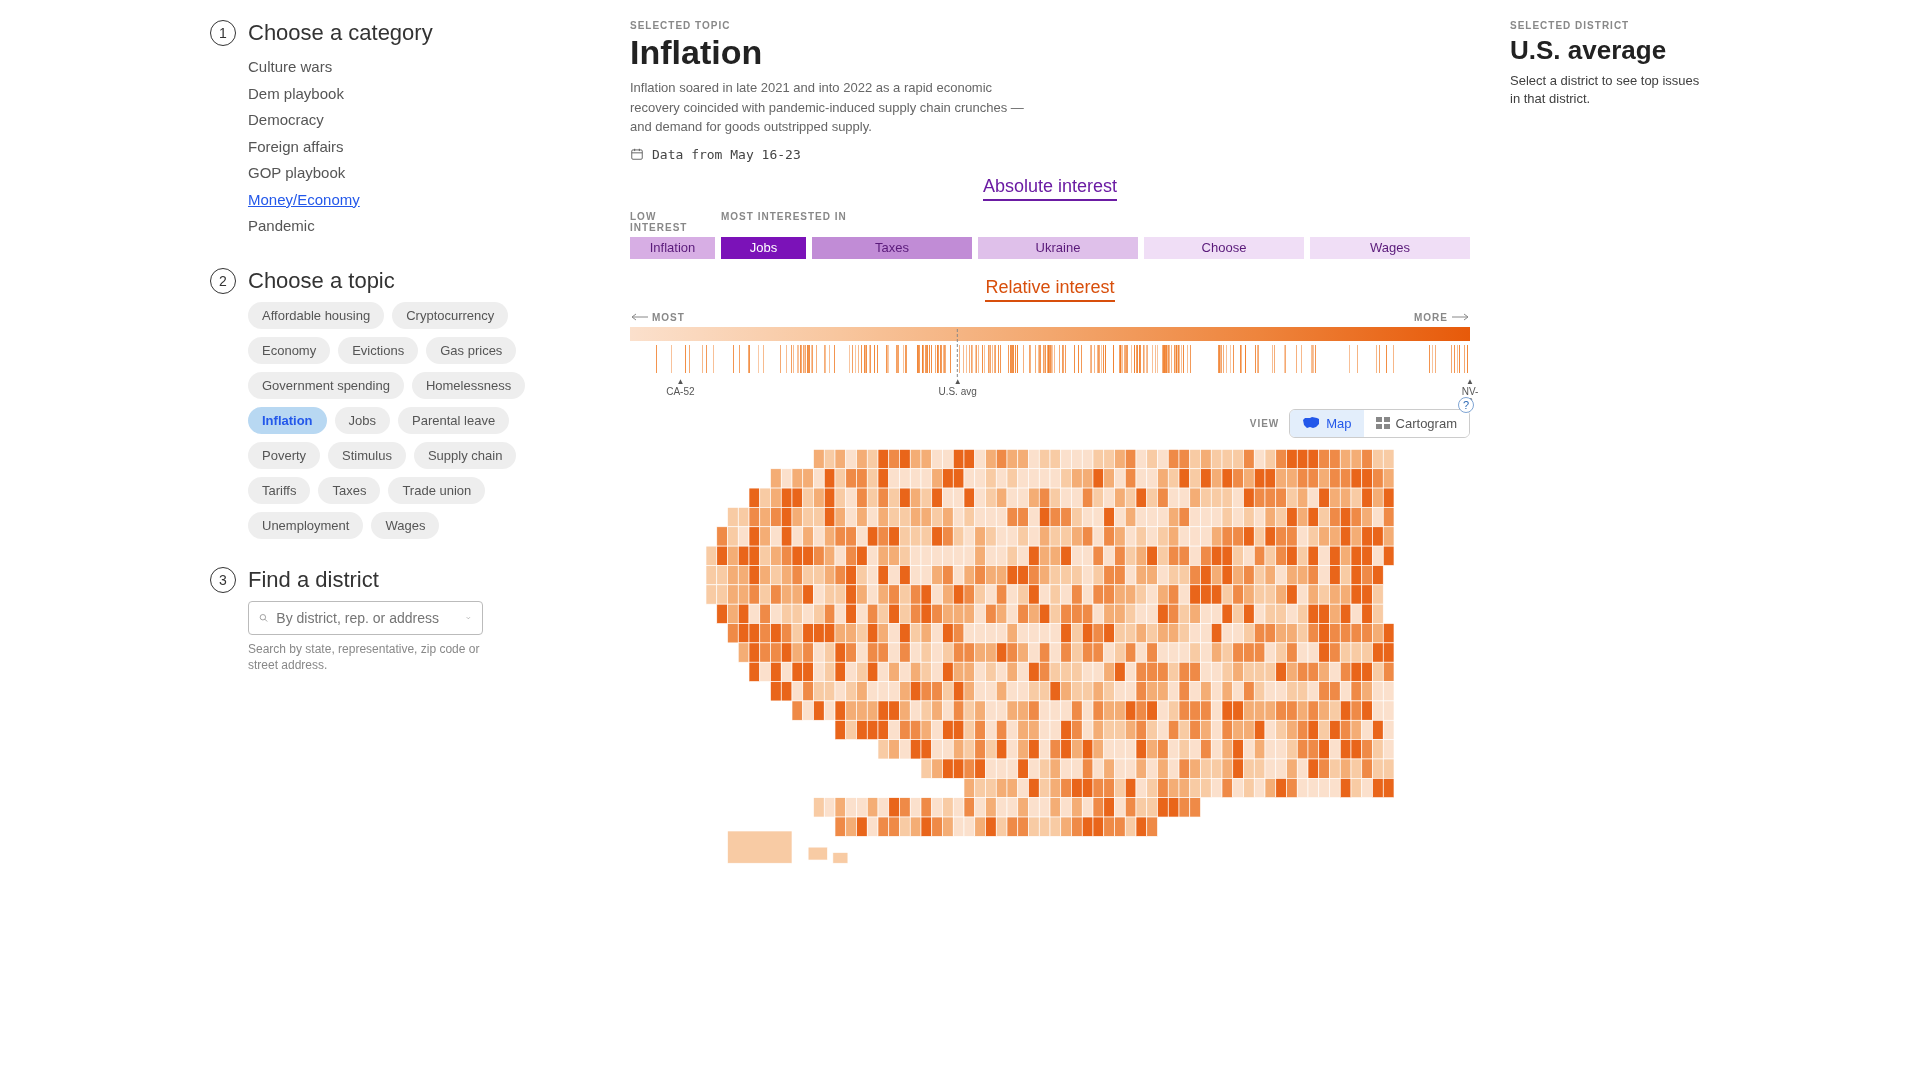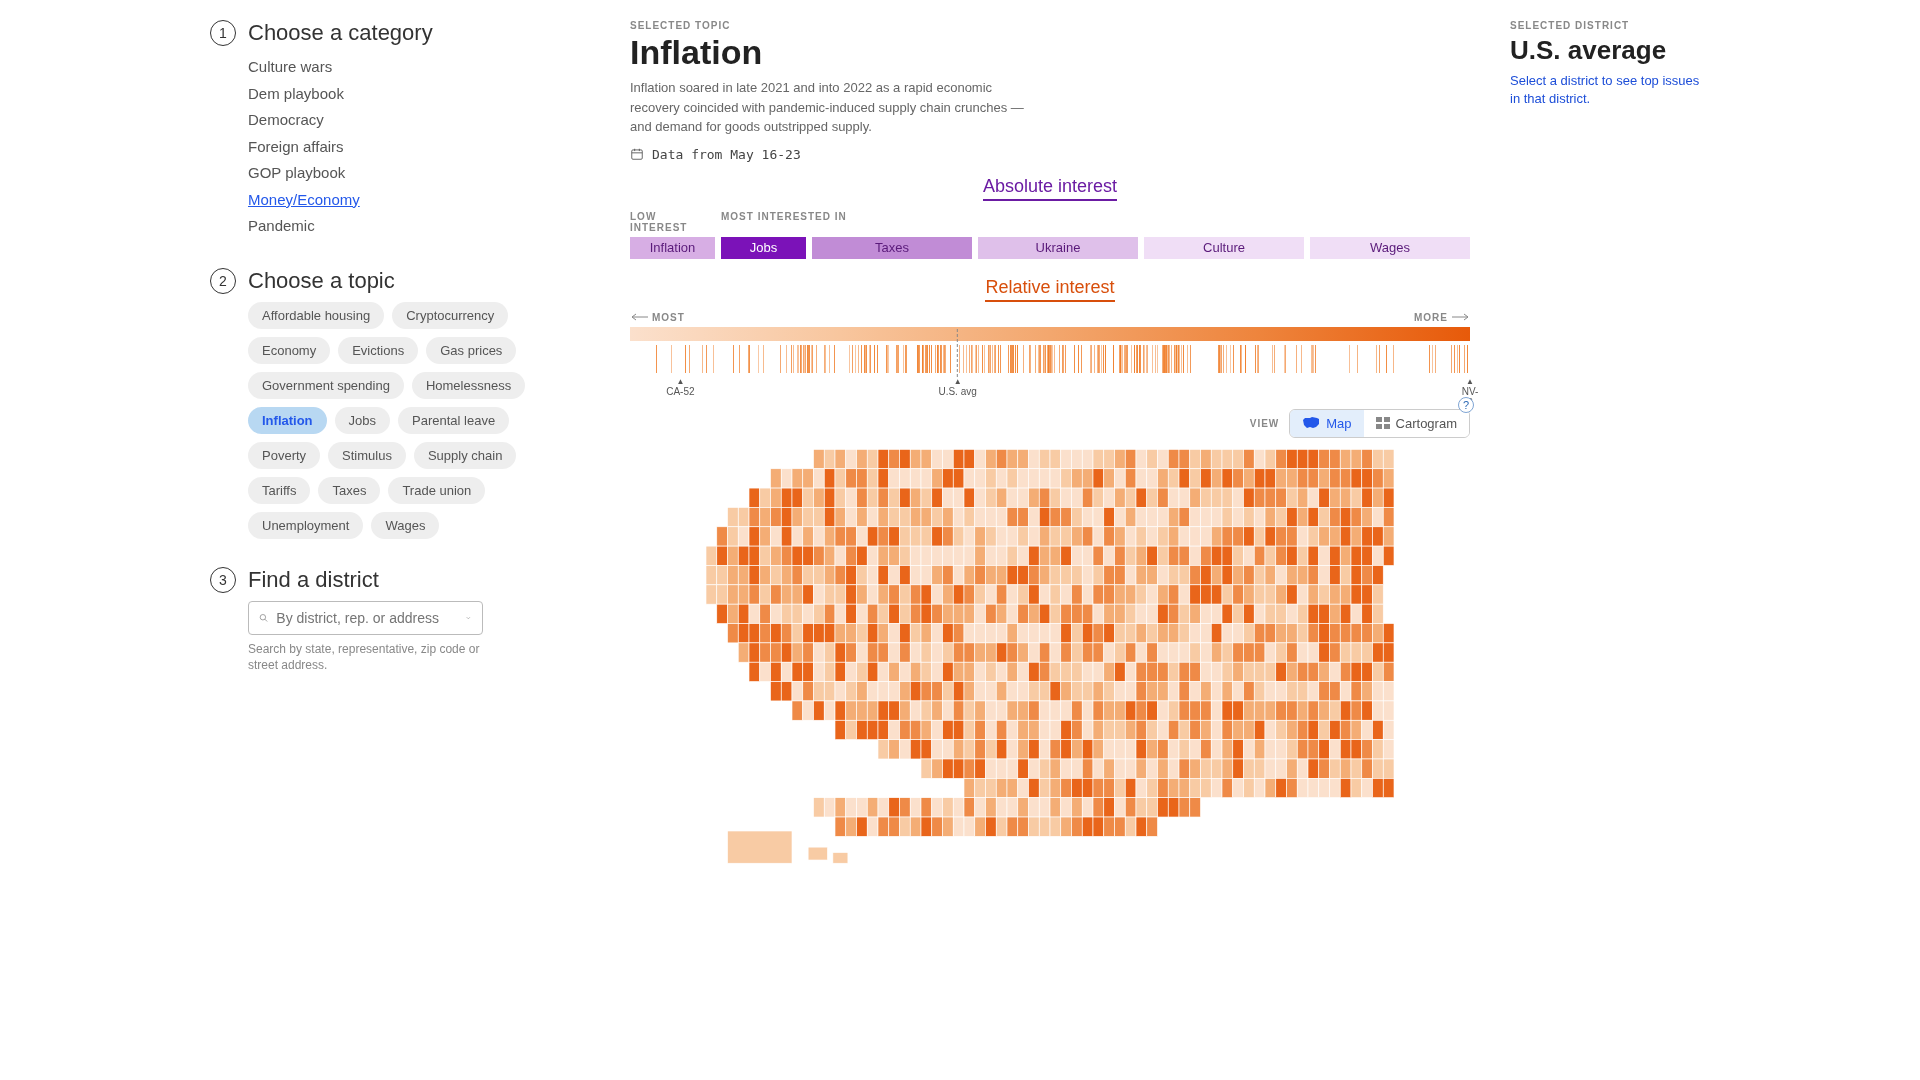--- a/index.html
+++ b/index.html
@@ -60,21 +60,21 @@
 .view-toggle { display: flex; border: 1px solid #ccc; border-radius: 6px; overflow: hidden; }
 .view-btn { display: flex; align-items: center; gap: 6px; padding: 6px 12px; font-size: 13px; color: #555; background: #fff; cursor: pointer; border: none; }
 .view-btn.active { background: #e3eefb; color: #2358ea; }
 .help-badge { position: absolute; top: -12px; right: -4px; width: 16px; height: 16px; border-radius: 50%; border: 1px solid #7fa5d4; color: #2d6ab4; font-size: 11px; display: flex; align-items: center; justify-content: center; background: #fff; }
 
 .map-area { height: 430px; position: relative; }
 .map-area svg { width: 100%; height: 100%; }
 
 .district-col .eyebrow { margin-bottom: 4px; }
 .district-title { font-size: 26px; font-weight: 600; color: #222; margin-bottom: 6px; }
-.district-help { font-size: 13px; color: #1d4ed8; line-height: 1.4; }
+.district-help { font-size: 13px; color: #404040; line-height: 1.4; }
 </style>
 </head>
 <body>
 
 <div class="container">
   <div class="left-col">
 
     <div class="step">
       <div class="step-header">
         <div class="step-num">1</div>
@@ -168,21 +168,21 @@
           </div>
         <div style="flex:1;">
             <div class="interest-bar-labels">MOST INTERESTED IN</div>
           </div>
       </div>
       <div class="interest-bar-row" id="abs-bars">
           <div class="interest-pill" style="background: rgb(215, 174, 228); color: rgb(90, 26, 122); width: 85px; flex: 0 0 85px;">Inflation</div>
           <div class="interest-pill" style="background: rgb(123, 18, 184); color: rgb(255, 255, 255); width: 85px; flex: 0 0 85px;">Jobs</div>
           <div class="interest-pill" style="background: rgb(193, 140, 214); color: rgb(90, 26, 122);">Taxes</div>
           <div class="interest-pill" style="background: rgb(223, 192, 234); color: rgb(90, 26, 122);">Ukraine</div>
-          <div class="interest-pill" style="background: rgb(240, 222, 246); color: rgb(90, 26, 122);">Culture</div>
+          <div class="interest-pill" style="background: rgb(240, 222, 246); color: rgb(90, 26, 122);">Choose</div>
           <div class="interest-pill" style="background: rgb(240, 222, 246); color: rgb(90, 26, 122);">Wages</div>
         </div>
 
       <div class="center-wrap"><span class="section-label rel-label">Relative interest</span></div>
       <div class="rel-legend-row">
         <span>
             <svg width="18" height="8" viewBox="0 0 18 8">
               <line x1="2" y1="4" x2="18" y2="4" stroke="#888" stroke-width="1"></line>
               <polyline points="6,1 2,4 6,7" fill="none" stroke="#888" stroke-width="1"></polyline>
             </svg>

